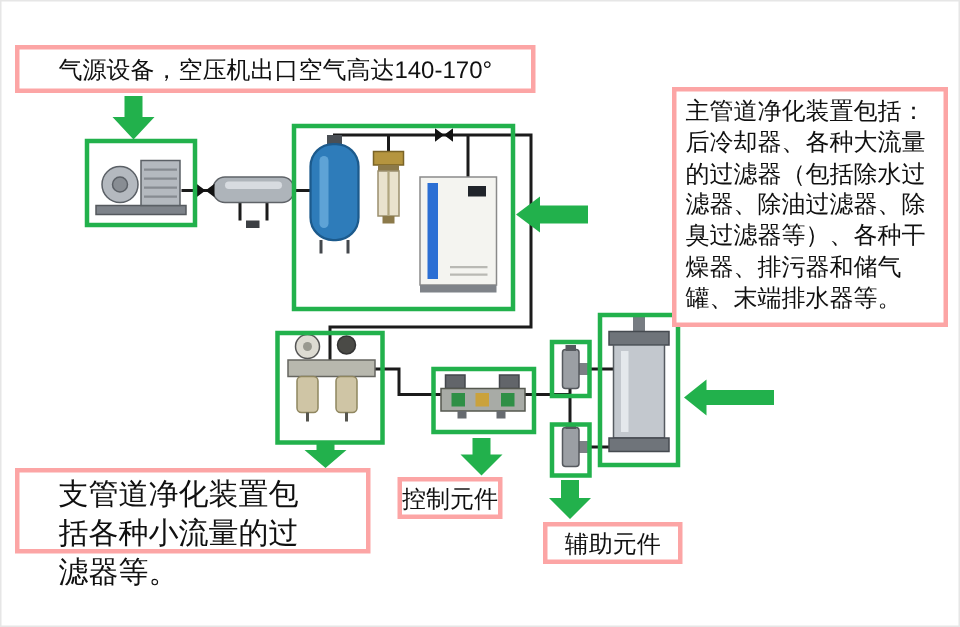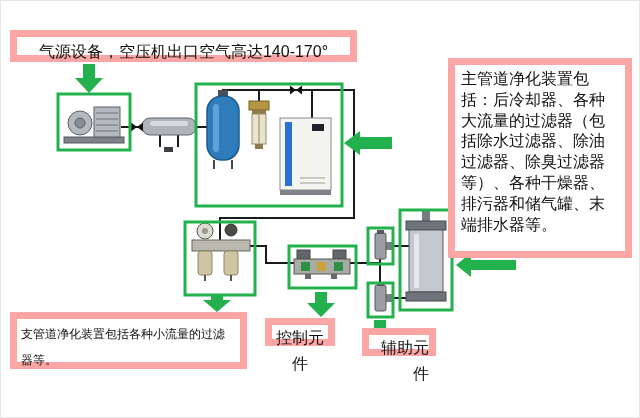--- a/index.html
+++ b/index.html
@@ -4,28 +4,28 @@
 <style>
   html,body{margin:0;padding:0;background:#fff;}
   .frame{
     position:relative;width:640px;height:418px;background:#ffffff;overflow:hidden;
     font-family:"Liberation Sans",sans-serif;box-shadow:inset 0 0 0 1px #e6e6e6;
     box-sizing:border-box;
   }
   .frame *{box-sizing:border-box;}
   svg.layer{position:absolute;left:0;top:0;}
   .note,.tag{
-    position:absolute;background:#ffffff;border:7px solid #fca5a5;color:#101010;
+    position:absolute;background:#ffffff;border:3px solid #fca5a5;color:#101010;
   }
   #note-air-source{left:10px;top:30px;width:347px;height:32px;font-size:16px;line-height:30px;text-align:center;}
-  #note-main{left:448px;top:58px;width:184px;height:200px;font-size:16px;line-height:20.8px;padding:4px 6px;text-align:left;overflow:hidden;}
-  #note-branch{left:10px;top:312px;width:237px;height:57px;font-size:12px;line-height:26px;padding:2px 4px;text-align:left;}
+  #note-main{left:448px;top:58px;width:184px;height:160px;font-size:16px;line-height:20.8px;padding:4px 6px;text-align:left;overflow:hidden;}
+  #note-branch{left:10px;top:312px;width:237px;height:57px;font-size:20px;line-height:26px;padding:2px 26px;text-align:left;}
   .tag{height:28px;font-size:16px;line-height:26px;text-align:center;}
   #label-control{left:265px;top:318px;width:70px;}
-  #label-aux{left:362px;top:328px;width:74px;text-align:right;}
+  #label-aux{left:362px;top:348px;width:93px;}
   #label-actuator{left:520px;top:252px;width:92px;}
 </style>
 </head>
 <body>
 
 <div class="frame">
 
   <svg class="layer" width="640" height="418" viewBox="0 0 640 418">
 
     <g stroke="#1b1b1b" stroke-width="2" fill="none">

